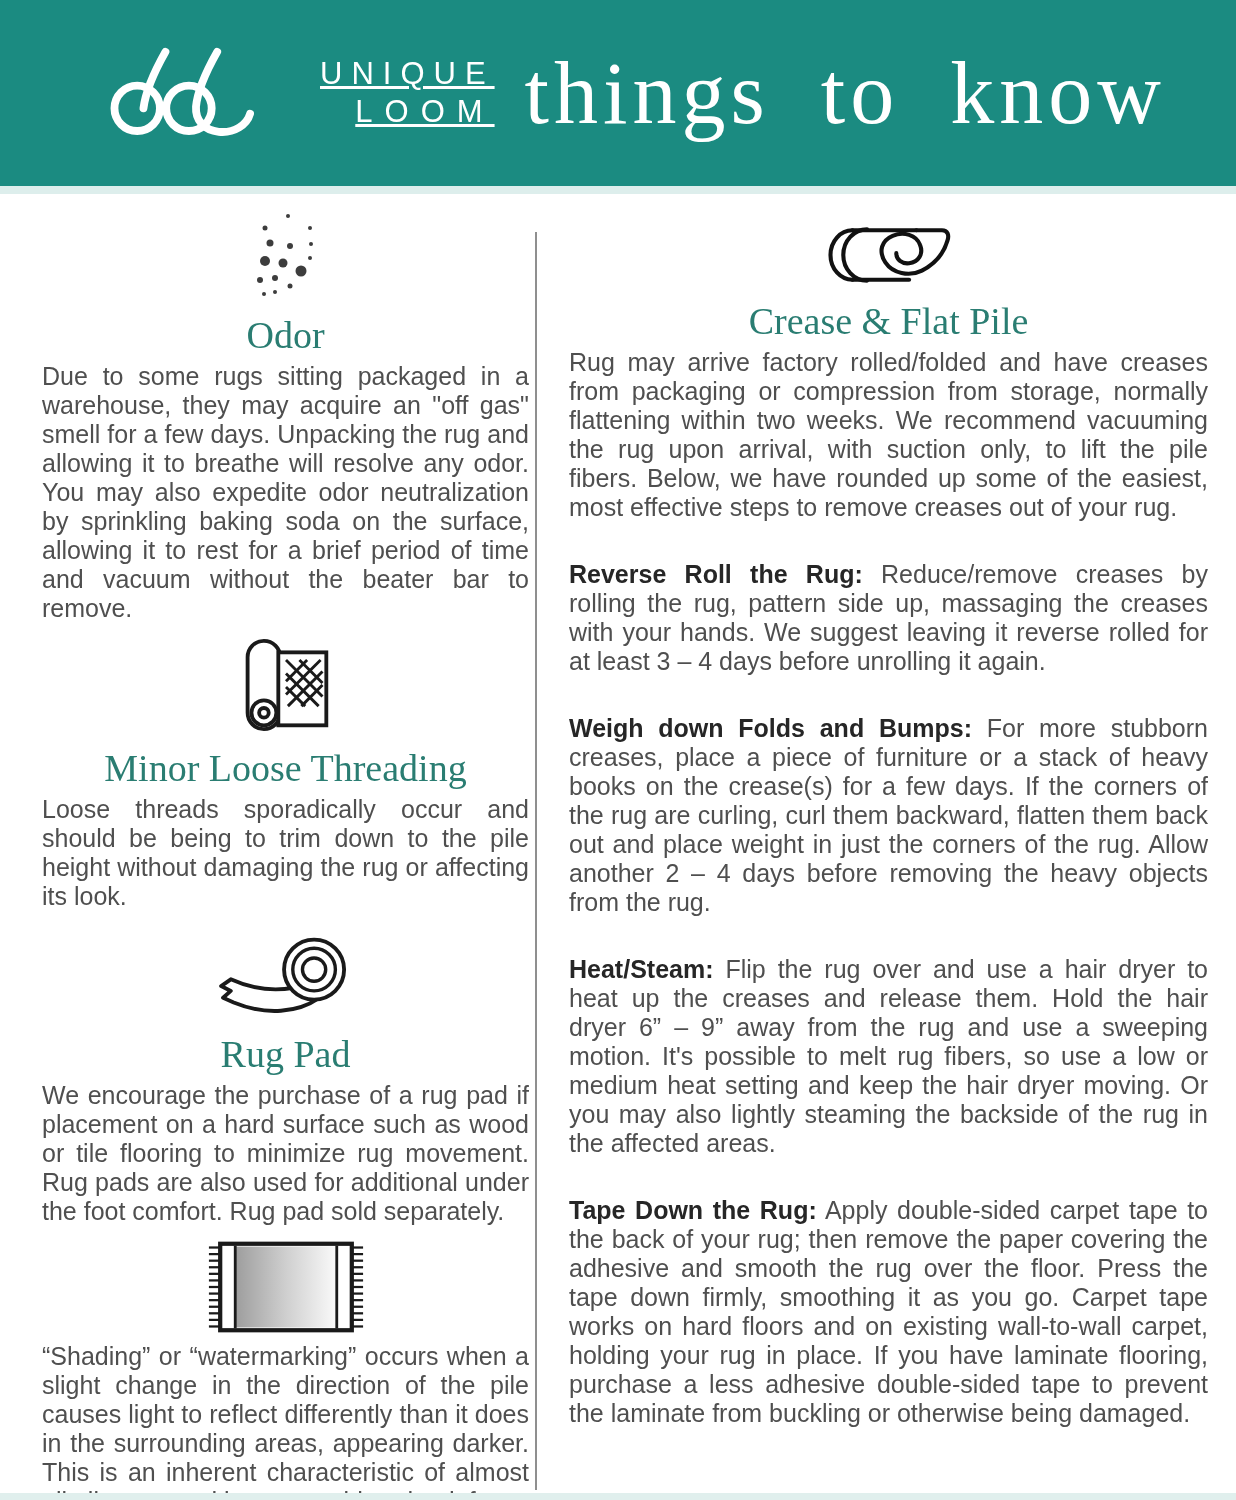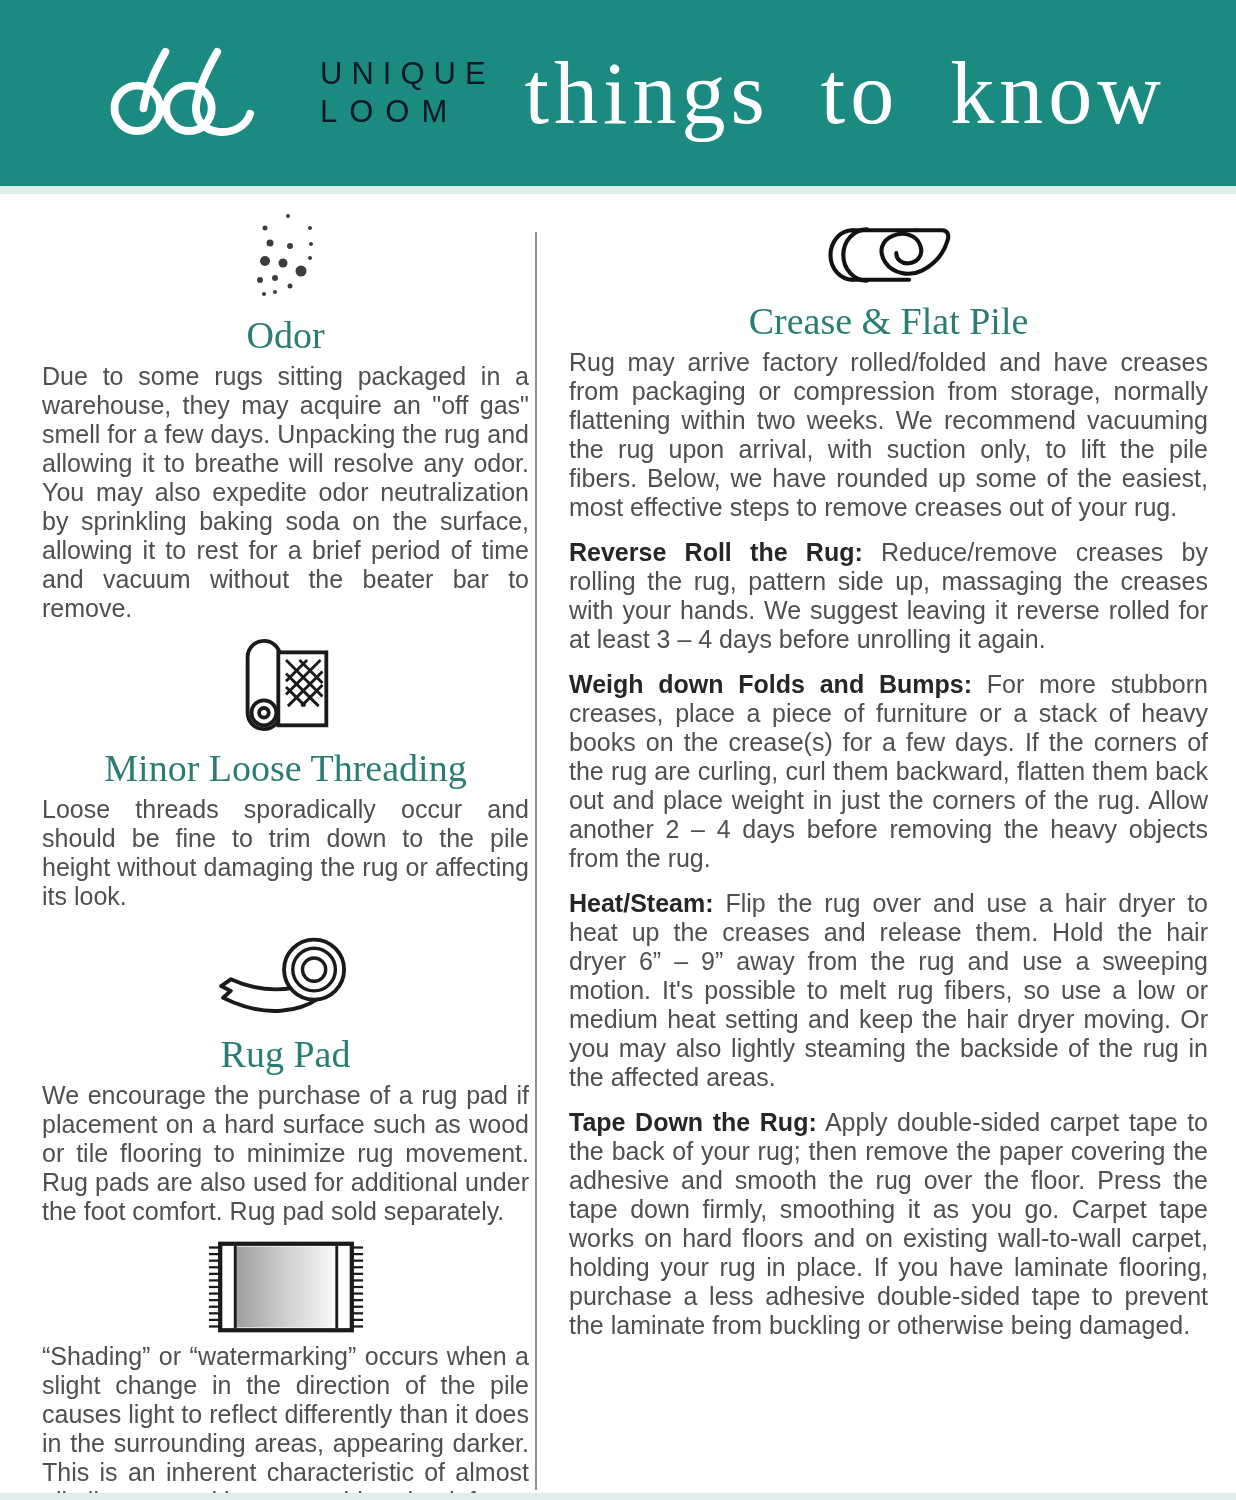--- a/index.html
+++ b/index.html
@@ -15,24 +15,25 @@
   .header {
     height:186px;
     background:#1b8b81;
     display:flex;
     align-items:center;
     padding:0 48px 0 98px;
   }
   .header-strip { height:8px; background:#ddeeec; }
   .logo-svg { width:196px; height:104px; flex:0 0 auto; }
   .brand {
-    color:#0f172a;
+    color:#ffffff;
     margin-left:26px;
-    text-align:left;
+    text-align:right;
     flex:0 0 auto;
+    text-decoration:underline;
   }
   .brand .line1 {
     font-size:31px; letter-spacing:9px; line-height:38px; font-weight:400;
   }
   .brand .line2 {
     font-size:31px; letter-spacing:12px; line-height:38px; font-weight:400;
   }
   .header-title {
     flex:1;
     text-align:left;
@@ -82,21 +83,21 @@
     text-align:center;
     margin-top:8px;
   }
   .body-text {
     margin-top:4px;
     font-size:25px;
     line-height:29px;
     color:#4f4f4f;
     text-align:justify;
   }
-  .tip { margin-top:16px; }
+  .tip { margin-top:38px; }
   .tip strong {
     color:#262626;
     font-weight:700;
   }
   .footer-strip {
     position:absolute;
     left:0; bottom:0;
     width:100%; height:7px;
     background:#e0efed;
   }
@@ -164,21 +165,21 @@
             <path d="M60,24 L84,48"></path>
               <path d="M46,24 L84,62"></path>
               <path d="M46,38 L80,72"></path>
               <path d="M46,52 L66,72"></path>
           </g>
           <circle class="ink" cx="23" cy="79" r="13"></circle>
           <circle class="ink" cx="23" cy="79" r="5"></circle>
         </svg>
       </div>
       <h2 class="section-heading">Minor Loose Threading</h2>
-      <p class="body-text">Loose threads sporadically occur and should be fine to trim down to the pile height without damaging the rug or affecting its look.</p>
+      <p class="body-text">Loose threads sporadically occur and should be being to trim down to the pile height without damaging the rug or affecting its look.</p>
 
       <div class="icon-wrap rugpad">
         <svg width="146" height="92" viewBox="0 0 150 95" aria-hidden="true">
           <path d="M102,58 C72,68 44,66 18,54 L8,61 L18,66 L10,73 L21,78 C55,92 88,88 108,74 Z" fill="#ffffff" stroke="#1a1a1a" stroke-width="4" stroke-linejoin="round"></path>
           <circle cx="104" cy="44" r="31" fill="#ffffff" stroke="#1a1a1a" stroke-width="4"></circle>
           <circle cx="104" cy="44" r="22" fill="none" stroke="#1a1a1a" stroke-width="3.5"></circle>
           <circle cx="104" cy="44" r="12" fill="none" stroke="#1a1a1a" stroke-width="3.5"></circle>
         </svg>
       </div>
       <h2 class="section-heading">Rug Pad</h2>

